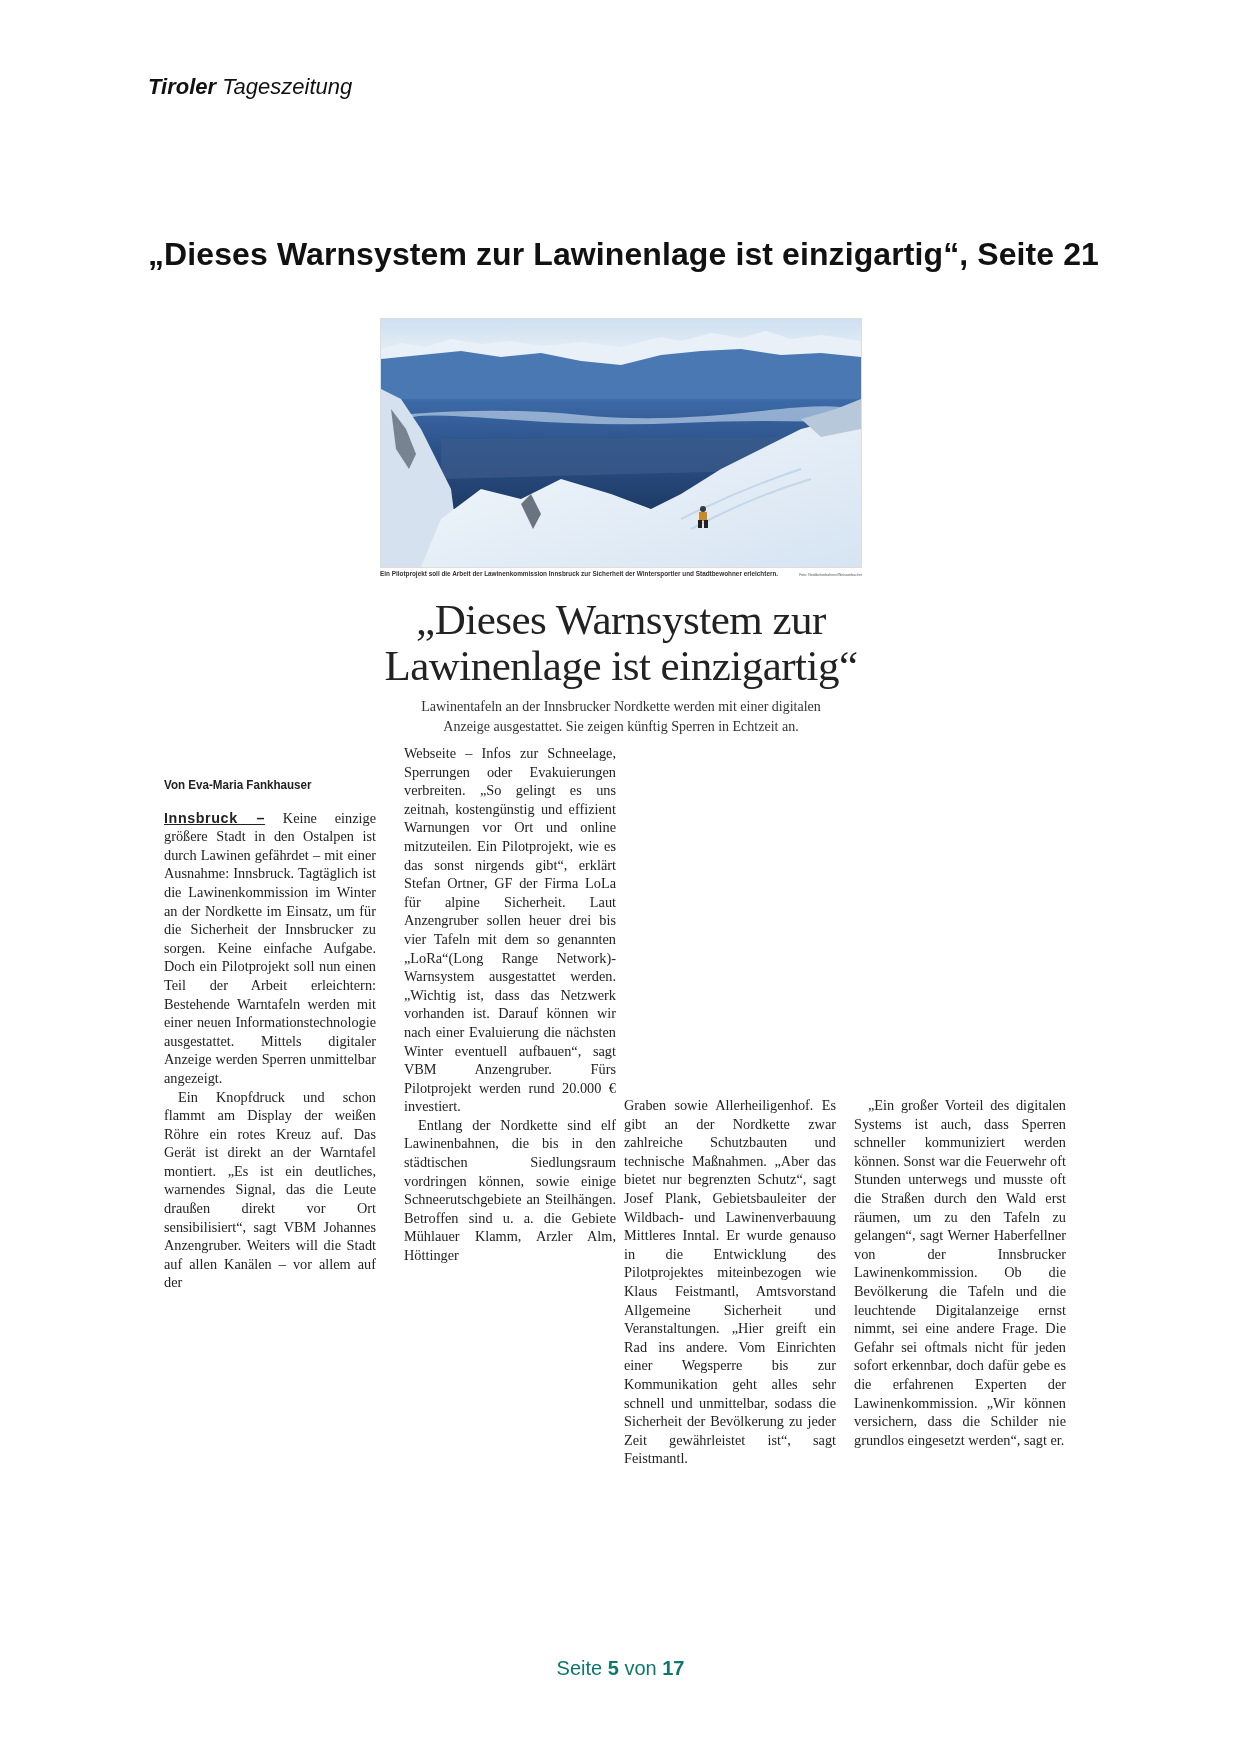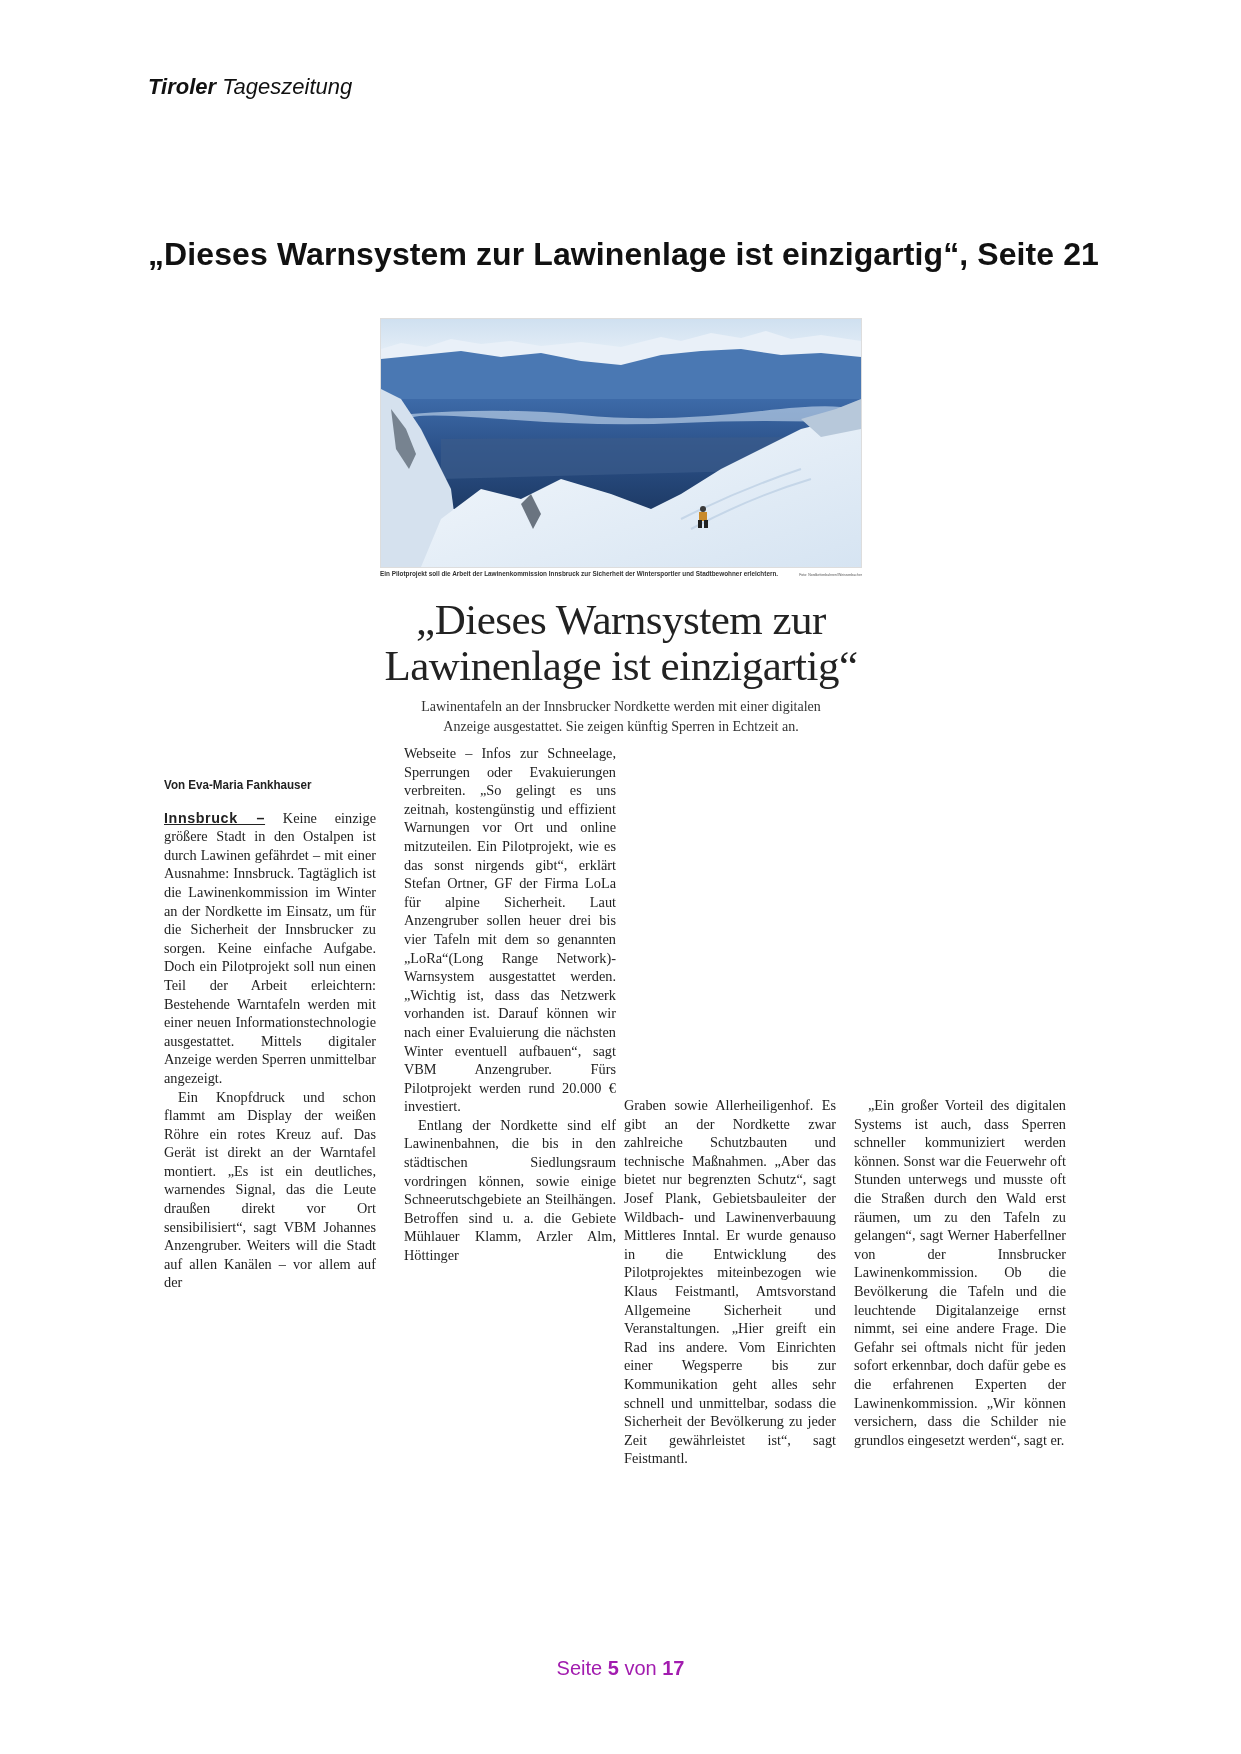--- a/index.html
+++ b/index.html
@@ -17,21 +17,21 @@
     .lead { font-family: "Liberation Serif", serif; font-size: 14px; line-height: 20px; text-align: center; color: #333; margin-top: 8px; }
     .col { position: absolute; font-family: "Liberation Serif", serif; font-size: 14.3px; line-height: 18.6px; color: #222; text-align: justify; hyphens: manual; }
     .col p { margin: 0; }
     .col p.indent { text-indent: 14px; }
     .byline { font-family: "Liberation Sans", sans-serif; font-weight: bold; font-size: 13.5px; transform: scaleX(0.86); transform-origin: left; white-space: nowrap; margin-bottom: 14px; color: #222; }
     .dateline { font-family: "Liberation Sans", sans-serif; font-weight: bold; letter-spacing: 0.6px; text-decoration: underline; }
     .col1 { left: 164px; top: 744px; width: 212px; margin-top: 32px; }
     .col2 { left: 394px; top: 744px; width: 212px; margin-left: 10px; }
     .col3 { left: 624px; top: 1096px; width: 212px; }
     .col4 { left: 854px; top: 1096px; width: 212px; }
-    .footer { position: absolute; left: 0; width: 1241px; top: 1657px; text-align: center; font-family: "Liberation Sans", sans-serif; font-size: 20px; color: #a21caf; }
+    .footer { position: absolute; left: 0; width: 1241px; top: 1657px; text-align: center; font-family: "Liberation Sans", sans-serif; font-size: 20px; color: #0f766e; }
     .footer b { font-weight: bold; }
   </style>
 </head>
 <body>
 
 <div class="publication">
   <b>Tiroler</b>
   <span>Tageszeitung</span>
 </div>
 

